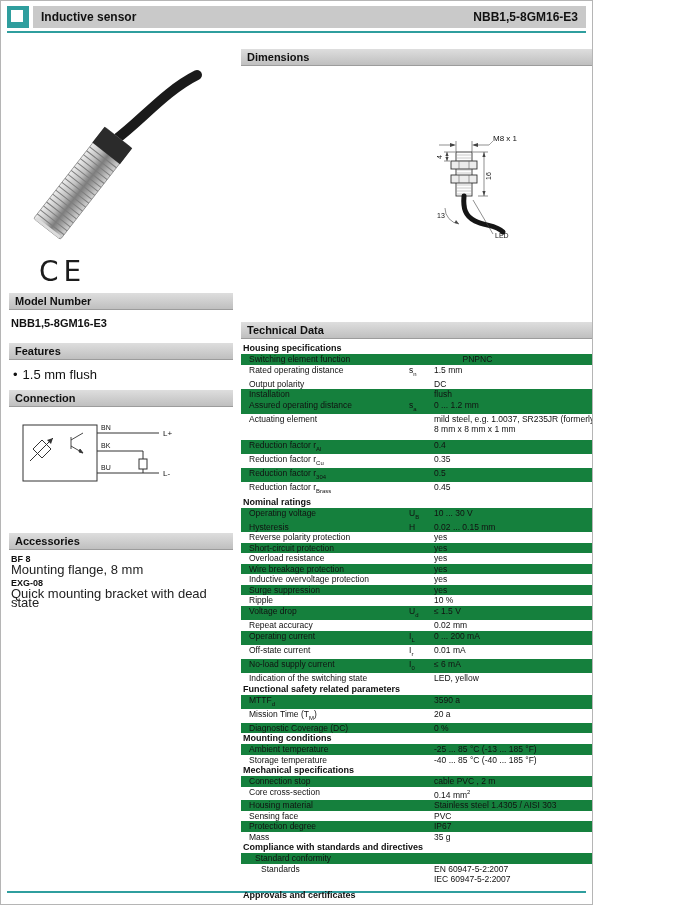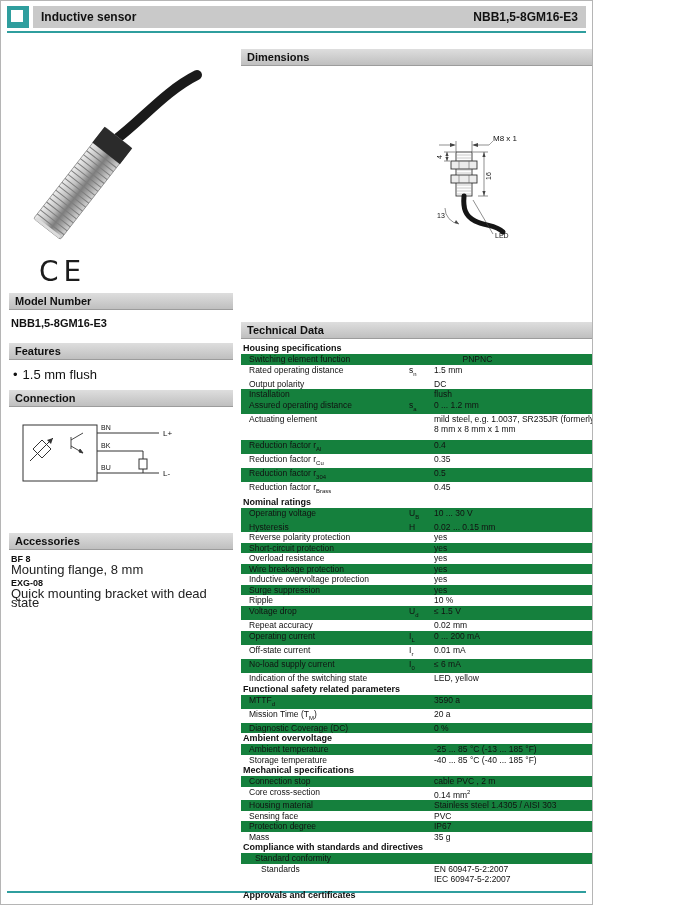--- a/index.html
+++ b/index.html
@@ -305,21 +305,21 @@
         <div class="trow">
           <div class="c-label" style="padding-left:8px">Mission Time (T<sub>M</sub>)</div>
           <div class="c-sym"></div>
           <div class="c-val"><span class="v1">20 a</span></div>
         </div>
         <div class="trow shade">
           <div class="c-label" style="padding-left:8px">Diagnostic Coverage (DC)</div>
           <div class="c-sym"></div>
           <div class="c-val"><span class="v1">0 %</span></div>
         </div>
-        <div class="tsec">Ambient overvoltage</div>
+        <div class="tsec">Mounting conditions</div>
         <div class="trow shade">
           <div class="c-label" style="padding-left:8px">Ambient temperature</div>
           <div class="c-sym"></div>
           <div class="c-val"><span class="v1">-25 ... 85 °C (-13 ... 185 °F)</span></div>
         </div>
         <div class="trow">
           <div class="c-label" style="padding-left:8px">Storage temperature</div>
           <div class="c-sym"></div>
           <div class="c-val"><span class="v1">-40 ... 85 °C (-40 ... 185 °F)</span></div>
         </div>

